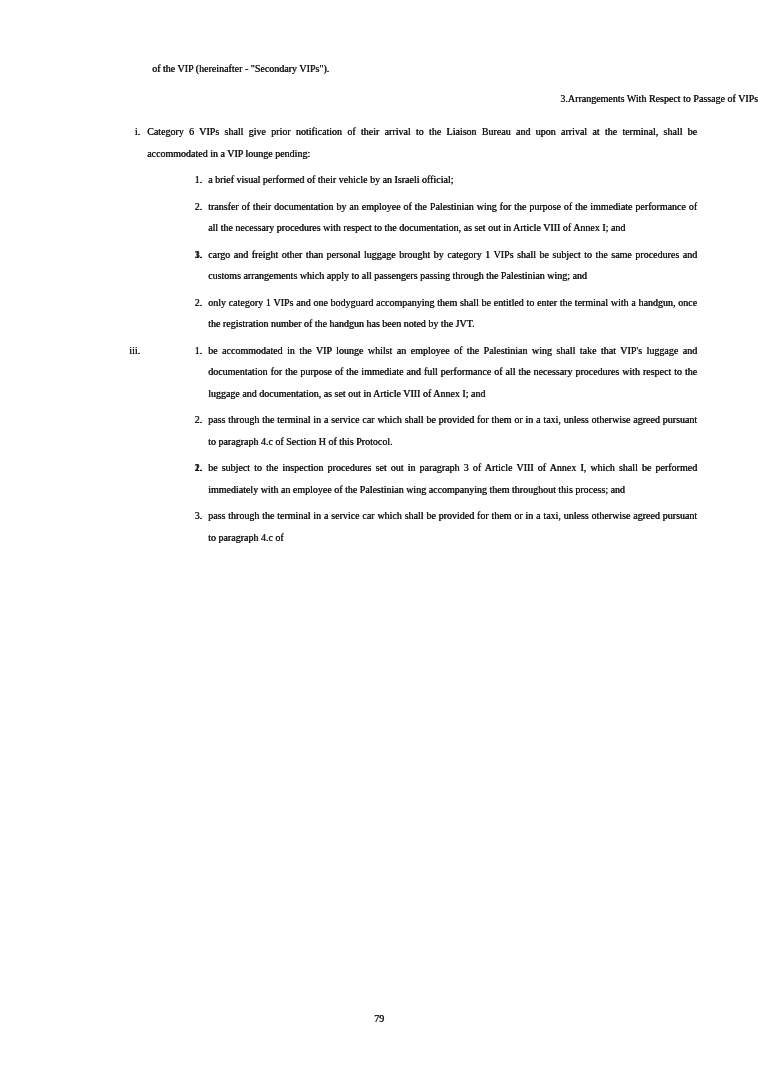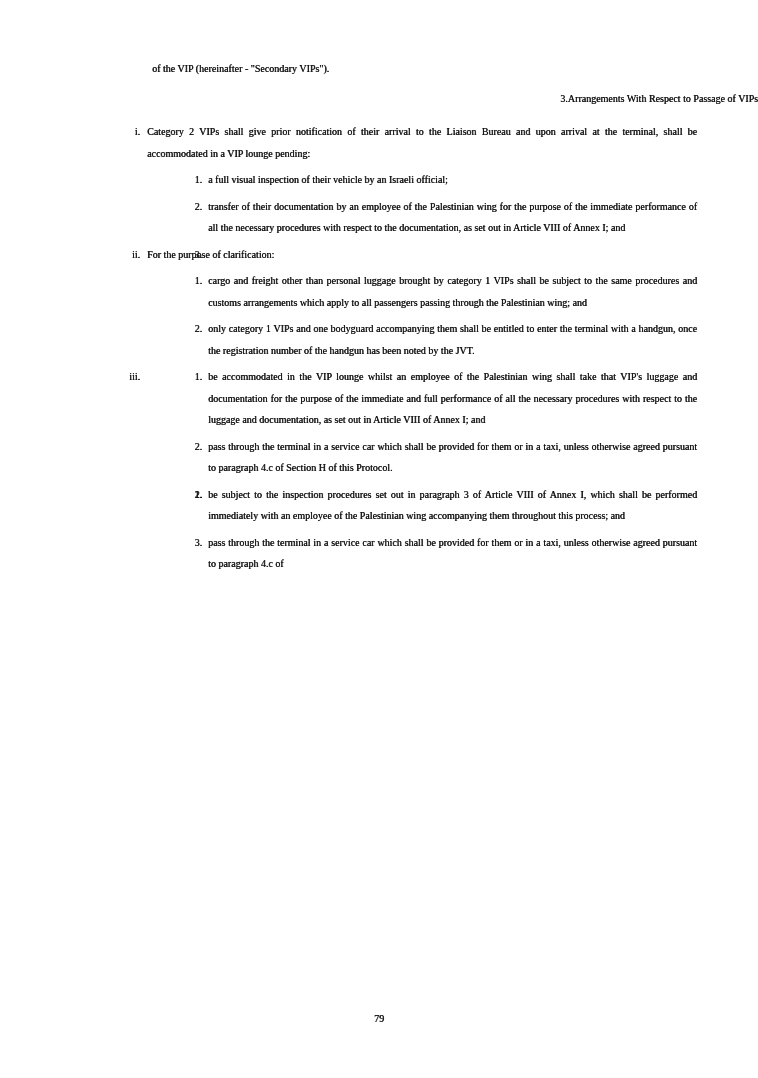--- a/index.html
+++ b/index.html
@@ -82,29 +82,28 @@
 <div class="page">
 
   <div class="intro-line">of the VIP (hereinafter - "Secondary VIPs").</div>
 
   <div class="section-heading">
     <span class="num">3.</span><span>Arrangements With Respect to Passage of VIPs</span>
   </div>
 
   <div>
       <div class="roman-item">
-        <div class="roman-head"><span class="roman-label">i.</span><span class="roman-text">Category 2 VIPs shall give prior notification of their arrival to the Liaison Bureau and upon arrival at the terminal, shall be accommodated in a VIP lounge pending:</span></div>
+        <div class="roman-head"><span class="roman-label">i.</span><span class="roman-text">Category 6 VIPs shall give prior notification of their arrival to the Liaison Bureau and upon arrival at the terminal, shall be accommodated in a VIP lounge pending:</span></div>
         <div class="subitems">
-          <div class="sub-item"><span class="sub-label">1.</span><span class="sub-text">a full visual inspection of their vehicle by an Israeli official;</span></div>
+          <div class="sub-item"><span class="sub-label">1.</span><span class="sub-text">a brief visual performed of their vehicle by an Israeli official;</span></div>
           <div class="sub-item"><span class="sub-label">2.</span><span class="sub-text">transfer of their documentation by an employee of the Palestinian wing for the purpose of the immediate performance of all the necessary procedures with respect to the documentation, as set out in Article VIII of Annex I; and</span></div>
           <div class="sub-item"><span class="sub-label">3.</span></div>
         </div>
       </div>
       <div class="roman-item">
-        <div class="roman-head"><span class="roman-label">ii.</span><span class="roman-text">For the purpose of clarification:</span></div>
         <div class="subitems">
           <div class="sub-item"><span class="sub-label">1.</span><span class="sub-text">cargo and freight other than personal luggage brought by category 1 VIPs shall be subject to the same procedures and customs arrangements which apply to all passengers passing through the Palestinian wing; and</span></div>
           <div class="sub-item"><span class="sub-label">2.</span><span class="sub-text">only category 1 VIPs and one bodyguard accompanying them shall be entitled to enter the terminal with a handgun, once the registration number of the handgun has been noted by the JVT.</span></div>
         </div>
       </div>
       <div class="roman-item">
         <div class="roman-head"><span class="roman-label">iii.</span></div>
         <div class="subitems">
           <div class="sub-item"><span class="sub-label">1.</span><span class="sub-text">be accommodated in the VIP lounge whilst an employee of the Palestinian wing shall take that VIP's luggage and documentation for the purpose of the immediate and full performance of all the necessary procedures with respect to the luggage and documentation, as set out in Article VIII of Annex I; and</span></div>
           <div class="sub-item"><span class="sub-label">2.</span><span class="sub-text">pass through the terminal in a service car which shall be provided for them or in a taxi, unless otherwise agreed pursuant to paragraph 4.c of Section H of this Protocol.</span></div>

